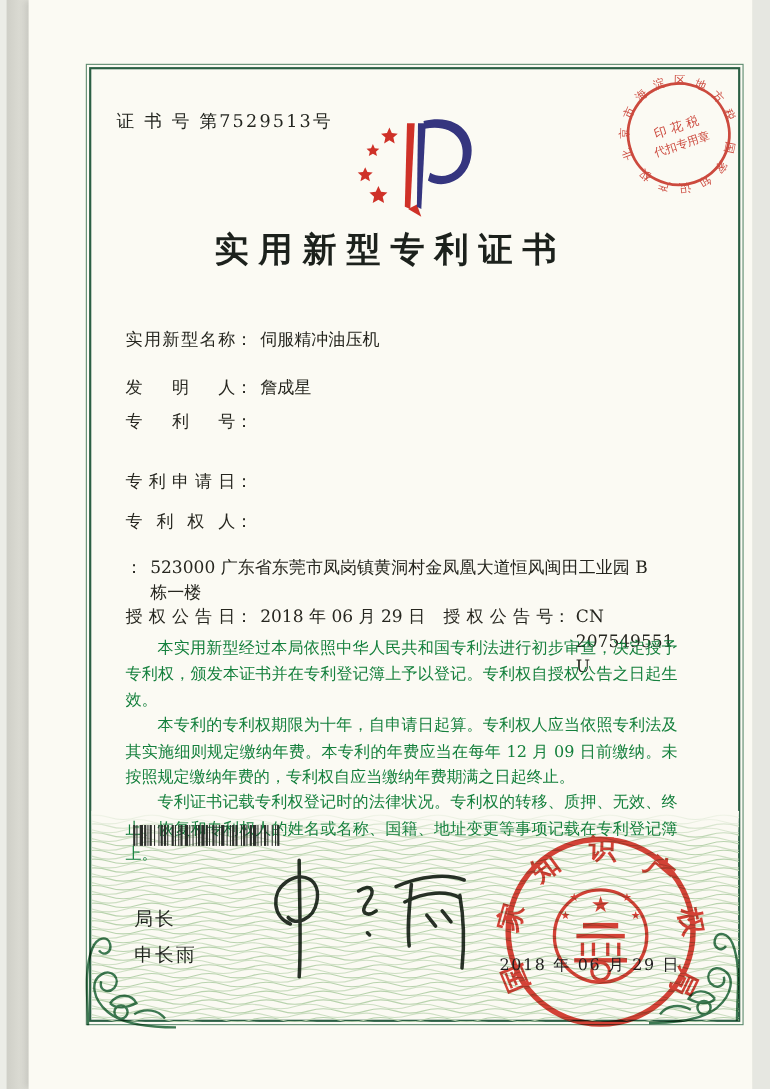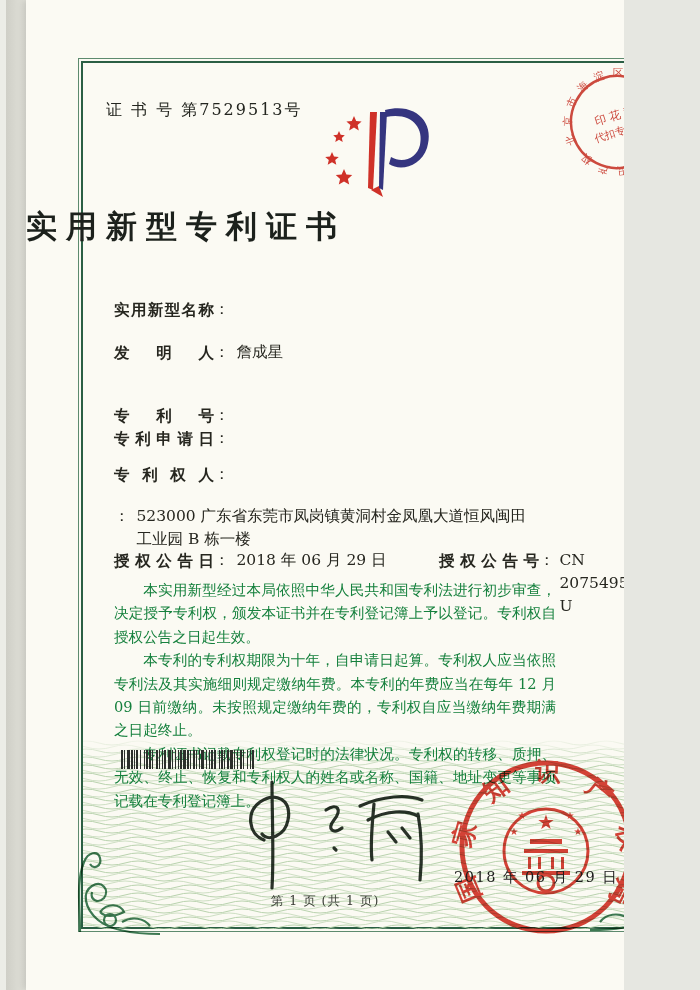--- a/index.html
+++ b/index.html
@@ -1,38 +1,38 @@
 <!DOCTYPE html>
 <html><head>
 <meta charset="utf-8">
 <style>
   html,body{margin:0;padding:0;}
   body{background:#e6e7e1;font-family:"DejaVu Serif","Liberation Serif",serif;}
-  .page{position:relative;width:624px;height:990px;background:#ecedE7;overflow:hidden;}
+  .page{position:relative;width:684px;height:990px;background:#ecedE7;overflow:hidden;}
   .scan-strip{position:absolute;left:6px;top:0;width:22px;height:100%;
     background:linear-gradient(90deg,#cfcfc7,#e4e4dc);}
   .paper{position:absolute;left:26px;top:0;right:0;bottom:0;background:#fbfaf3;
     box-shadow:-3px 0 6px rgba(0,0,0,.12);}
   .frame-outer{position:absolute;left:52px;top:58px;width:596px;height:872px;
     border:1px solid #5d8a6e;}
   .frame-inner{position:absolute;left:2px;top:2px;right:2px;bottom:2px;
     border:2px solid #2b5f44;}
   .cert-no{position:absolute;left:80px;top:100px;font-size:16px;color:#23251f;
     letter-spacing:2px;}
   .logo{position:absolute;left:287px;top:100px;}
-  .title{position:absolute;left:0;right:0;top:206px;
+  .title{position:absolute;left:0;right:0;top:206px;text-align:center;
     font-size:31px;font-weight:600;color:#1c211c;letter-spacing:9px;}
   .fields{position:absolute;left:88px;top:0;right:86px;color:#26261f;}
   .frow{position:absolute;display:flex;width:100%;font-size:15.5px;line-height:23px;}
-  .r1{top:298px}.r2{top:341px}.r3{top:404px}.r4{top:427px}.r5{top:463px}
+  .r1{top:298px}.r2{top:341px}.r3{top:372px}.r4{top:427px}.r5{top:463px}
   .r6{top:505px}.r7{top:549px}
-  .flabel{width:100px;flex:none;text-align:justify;text-align-last:justify;font-weight:bold;}
+  .flabel{width:100px;flex:none;text-align:justify;text-align-last:justify;}
   .fcolon{flex:none;margin-right:7px;}
   .fvalue{flex:1;}
-  .grant2{position:absolute;left:289px;top:0;display:flex;margin-left:36px;}
+  .grant2{position:absolute;left:289px;top:0;display:flex;}
   .grant2 .fcolon{margin-right:5px;}
   .paras{position:absolute;left:88px;right:68px;top:578px;font-size:14.6px;
     line-height:23.4px;color:#15803d;text-align:justify;}
   .paras p{margin:0;text-indent:2em;}
   .guilloche{position:absolute;left:57px;top:737px;width:589px;height:192px;overflow:hidden;}
   .guilloche .fade{position:absolute;left:0;top:0;right:0;height:26px;
     background:linear-gradient(#fbfaf3,rgba(251,250,243,0));}
   .barcode{position:absolute;left:95px;top:750px;width:176px;height:19px;}
   .commissioner{position:absolute;left:96px;top:820px;font-size:17px;color:#21251f;
     font-family:"DejaVu Sans","Liberation Sans",sans-serif;letter-spacing:2px;line-height:33px;}
@@ -129,20 +129,21 @@
         <path d="M72,10 C104,2 122,24 114,48 C108,66 88,72 76,64 L78,57 C90,64 104,58 107,45 C111,27 98,12 73,17 Z"></path>
       </g>
     </svg>
 
     <div class="title">实用新型专利证书</div>
 
     <div class="fields">
       <div class="frow r1">
         <span class="flabel">实用新型名称</span>
           <span class="fcolon">：</span>
+        <span class="fvalue">伺服精冲油压机</span>
       </div>
       <div class="frow r2">
         <span class="flabel">发明人</span>
           <span class="fcolon">：</span>
         <span class="fvalue">詹成星</span>
       </div>
       <div class="frow r3">
         <span class="flabel">专利号</span>
           <span class="fcolon">：</span>
       </div>
@@ -215,20 +216,24 @@
         <rect x="109" y="0" width="3" height="19" fill="#2c2f2b"></rect>
         <rect x="113" y="0" width="1" height="19" fill="#2c2f2b"></rect>
         <rect x="116" y="0" width="1" height="19" fill="#2c2f2b"></rect>
         <rect x="119" y="0" width="2" height="19" fill="#2c2f2b"></rect>
         <rect x="122" y="0" width="1" height="19" fill="#2c2f2b"></rect>
         <rect x="126" y="0" width="1" height="19" fill="#2c2f2b"></rect>
         <rect x="129" y="0" width="1" height="19" fill="#2c2f2b"></rect>
         <rect x="131" y="0" width="2" height="19" fill="#2c2f2b"></rect>
       </svg>
 
+    <div class="commissioner">
+      <div>局长</div>
+      <div>申长雨</div>
+    </div>
 
     <svg class="signature" width="210" height="118" viewBox="0 0 210 118" fill="none" stroke="#2a332b" stroke-width="3.2" stroke-linecap="round">
       <path d="M42,64 C26,58 24,36 38,26 C54,15 70,24 66,44 C63,60 46,66 40,58"></path>
       <path d="M50,6 C50,40 52,80 50,112"></path>
       <path d="M104,34 C116,26 120,34 112,44 C104,54 112,58 120,52"></path>
       <path d="M112,72 l2,2"></path>
       <path d="M138,30 C160,20 185,18 200,24"></path>
       <path d="M152,28 C150,50 148,68 150,84"></path>
       <path d="M146,44 C165,34 185,34 196,40"></path>
       <path d="M196,38 C200,60 200,84 198,104"></path>
@@ -287,15 +292,14 @@
       <text font-size="10.5" fill="#cc3b30" font-family="DejaVu Sans, sans-serif">
         <textPath href="#stampTop" startOffset="2" textLength="190">北京市海淀区地方税务局</textPath>
       </text>
       <text font-size="10.5" fill="#cc3b30" font-family="DejaVu Sans, sans-serif">
         <textPath href="#stampBottom" startOffset="8" textLength="118">国家知识产权局</textPath>
       </text>
       <text x="60" y="57" font-size="11.5" fill="#cc3b30" text-anchor="middle" font-family="DejaVu Sans, sans-serif">印 花 税</text>
       <text x="60" y="73" font-size="10.5" fill="#cc3b30" text-anchor="middle" font-family="DejaVu Sans, sans-serif">代扣专用章</text>
     </svg>
 
-    <div class="footer-page">第 1 页 (共 1 页)</div>
   </div>
 </div>
 
 </body></html>

